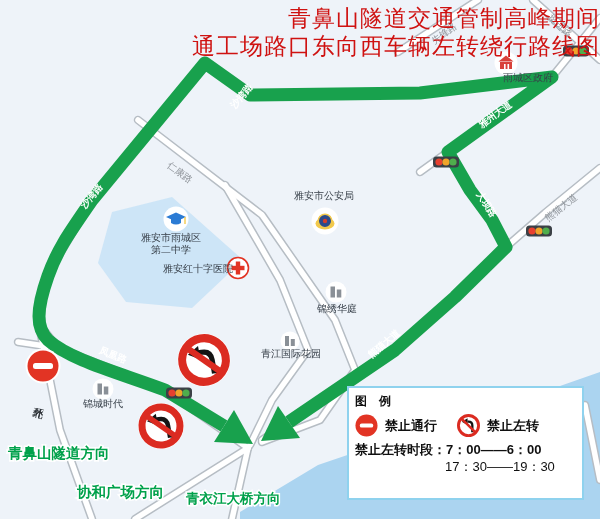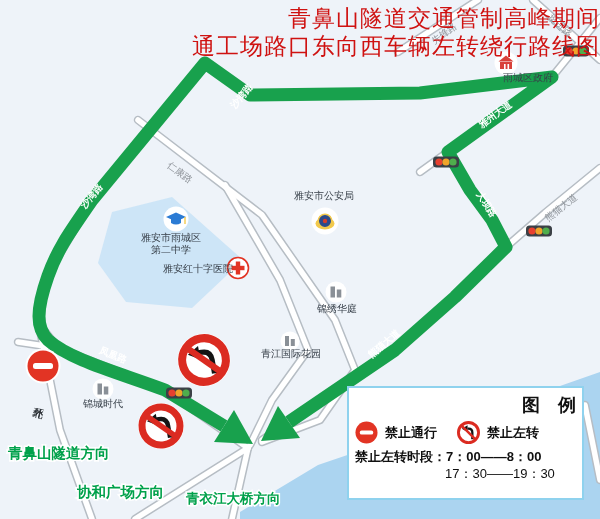--- a/index.html
+++ b/index.html
@@ -13,21 +13,21 @@
   
   .road-lbl{font-size:9.5px;fill:#8d9298;}
   .road-lbl-w{font-size:9.5px;fill:#ffffff;font-weight:bold;}
   .poi-lbl{font-size:10px;fill:#38404a;font-weight:500;text-anchor:middle;}
   .dir-lbl{font-size:14.5px;font-weight:bold;fill:#00a14b;stroke:#ffffff;stroke-width:3px;paint-order:stroke;}
   .vert{writing-mode:vertical-rl;text-orientation:upright;font-size:10.5px;fill:#2a2f35;}
   
   #legend{position:absolute;left:347px;top:386px;width:237px;height:114px;
           background:#ffffff;border:2px solid #8fd2ee;box-sizing:border-box;
           padding:5px 6px 0 6px;color:#101010;}
-  .lg-title{text-align:right;font-weight:bold;font-size:18px;margin-bottom:4px;}
+  .lg-title{text-align:left;font-weight:bold;font-size:12px;margin-bottom:4px;}
   .lg-row{display:flex;align-items:center;margin-bottom:5px;font-size:13px;font-weight:bold;}
   .lg-swatch{display:inline-block;width:26px;height:16px;background:#18a14d;margin-right:9px;flex:none;}
   .lg-ico{margin-right:7px;flex:none;display:inline-flex;}
   .lg-gap{width:20px;flex:none;}
   .lg-time{font-size:13px;font-weight:bold;line-height:1.2;}
   .lg-time2{padding-left:90px;font-size:13px;font-weight:normal;}
 </style>
 </head>
 <body>
 
@@ -214,17 +214,17 @@
     <span class="lg-ico">
       <svg width="23" height="23" viewBox="-12 -12 24 24">
         <circle r="10.5" fill="#ffffff" stroke="#db2b21" stroke-width="3"></circle>
         <path d="M 4,7 L 4,0 Q 4,-4 0,-4 L -1,-4" stroke="#141414" stroke-width="2.4" fill="none"></path>
         <polygon points="-1,-7.5 -1,-0.5 -7,-4" fill="#141414"></polygon>
         <line x1="-7.5" y1="-7.5" x2="7.5" y2="7.5" stroke="#db2b21" stroke-width="2.6"></line>
       </svg>
     </span>
     <span>禁止左转</span>
   </div>
-  <div class="lg-time">禁止左转时段：7：00——8：00</div>
+  <div class="lg-time">禁止左转时段：7：00——6：00</div>
   <div class="lg-time2">17：30——19：30</div>
 </div>
 
 </div>
 
 </body></html>

